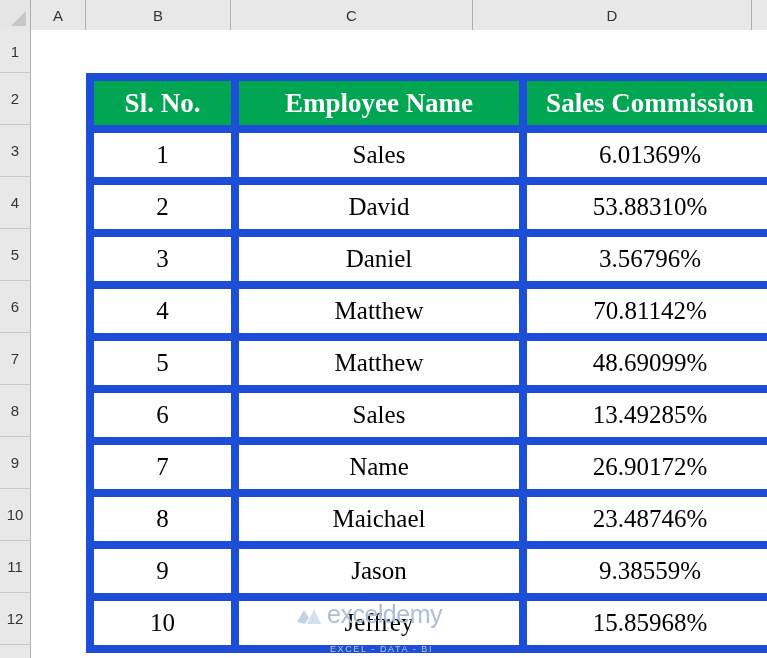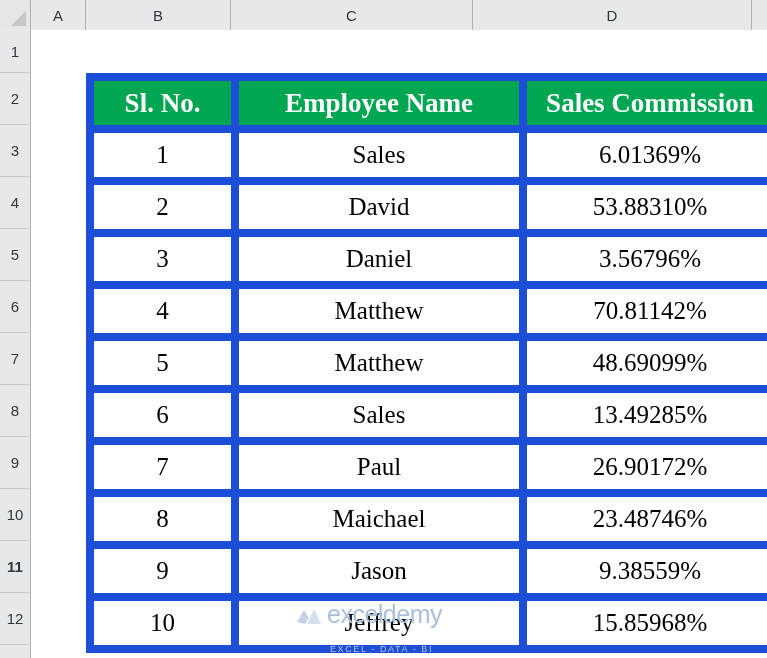--- a/index.html
+++ b/index.html
@@ -196,21 +196,21 @@
       <div class="row-head" style="height: 43px;">1</div>
       <div class="row-head" style="height: 52px;">2</div>
       <div class="row-head" style="height: 52px;">3</div>
       <div class="row-head" style="height: 52px;">4</div>
       <div class="row-head" style="height: 52px;">5</div>
       <div class="row-head" style="height: 52px;">6</div>
       <div class="row-head" style="height: 52px;">7</div>
       <div class="row-head" style="height: 52px;">8</div>
       <div class="row-head" style="height: 52px;">9</div>
       <div class="row-head" style="height: 52px;">10</div>
-      <div class="row-head" style="height: 52px; font-weight: bold;">11</div>
+      <div class="row-head" style="height: 52px;">11</div>
       <div class="row-head" style="height: 52px;">12</div>
       <div class="row-head" style="height: 40px;"></div>
     </div>
 
   <div class="grid-body"></div>
 
   <table id="data-table">
     <thead>
       <tr>
         <th class="cw-sl">Sl. No.</th>
@@ -244,21 +244,21 @@
           <td class="cw-name">Matthew</td>
           <td class="cw-comm">48.69099%</td>
         </tr>
         <tr>
           <td class="cw-sl">6</td>
           <td class="cw-name">Sales</td>
           <td class="cw-comm">13.49285%</td>
         </tr>
         <tr>
           <td class="cw-sl">7</td>
-          <td class="cw-name">Paul</td>
+          <td class="cw-name">Name</td>
           <td class="cw-comm">26.90172%</td>
         </tr>
         <tr>
           <td class="cw-sl">8</td>
           <td class="cw-name">Maichael</td>
           <td class="cw-comm">23.48746%</td>
         </tr>
         <tr>
           <td class="cw-sl">9</td>
           <td class="cw-name">Jason</td>

